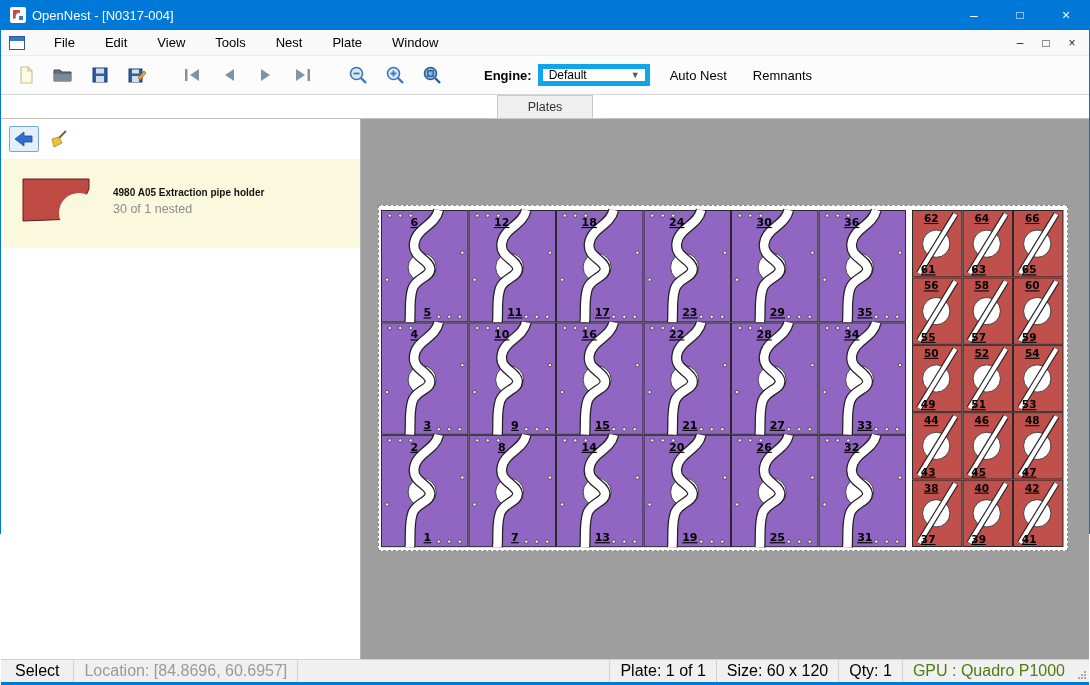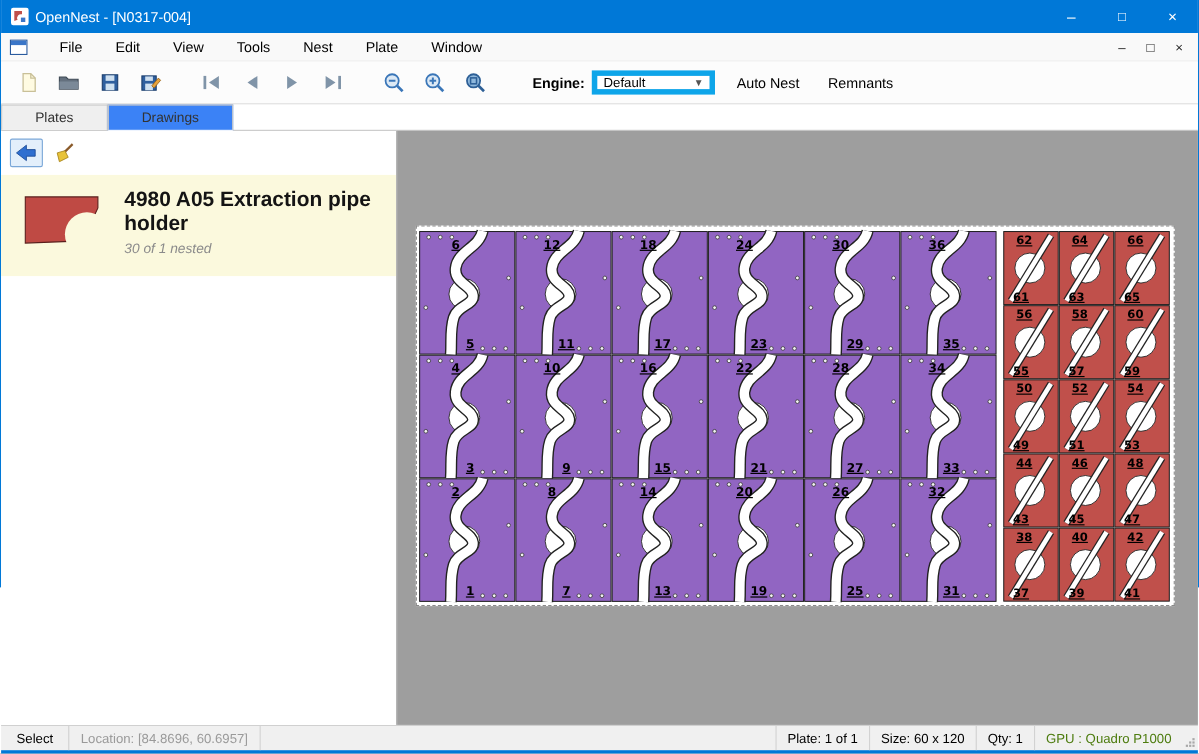--- a/index.html
+++ b/index.html
@@ -38,49 +38,49 @@
   .tool-btn { width:37px; height:31px; display:flex; align-items:center; justify-content:center; border-radius:2px; }
   .tb-gap { width:18px; }
   .engine-label { font-weight:bold; margin:0 6px 0 16px; }
   .combo { width:112px; height:22px; border:5px solid #0ea5e9; background:#fff;
     display:flex; align-items:center; padding-left:6px; position:relative; font-size:12px; }
   .combo .arrow { margin-left:auto; padding:0 5px; color:#555; font-size:9px; }
   .flat-btn { margin-left:14px; padding:4px 6px; cursor:default; }
 
   
   .main { height:564px; display:flex; flex-direction:column; }
-  .tabstrip { height:24px; background:#fff; border-bottom:1px solid #c3c3c3; display:flex; align-items:center; }
+  .tabstrip { height:24px; background:#fff; border-bottom:1px solid #c3c3c3; display:flex; align-items:center;flex-direction:column; }
   .tab { height:23px; line-height:22px; padding:0 30px; border:1px solid #c9c9c9; border-bottom:none;
     background:#efefef; color:#333; margin-bottom:0; font-size:12.5px; }
   .tab.active { background:#3b82f6; height:24px; line-height:23px; margin-bottom:-1px;
     border-bottom:1px solid #fff; }
   .content-row { flex:1; display:flex; min-height:0; }
 
   
   .sidebar { width:360px; background:#fff; border-right:1px solid #b5b5b5; display:flex; flex-direction:column; }
   .side-tools { padding:7px 8px; display:flex; gap:5px; }
   .side-tool { width:30px; height:26px; display:flex; align-items:center; justify-content:center;
     border:1px solid transparent; border-radius:2px; }
   .side-tool.selected { border:1px solid #7aa7d8; background:#e3effb; }
   .drawing-list { background:#fbf9dd; padding:4px 0 10px 0; }
   .drawing-item { display:flex; padding:8px 6px 6px 16px; }
   .thumb { width:86px; flex:0 0 86px; }
   .dinfo { margin-left:10px; }
-  .dtitle { font-weight:bold; font-size:19px; color:#141414; margin-bottom:3px; }
-  .dmeta { color:#8b8b8b; font-size:12.5px; line-height:17px;font-style:italic; }
+  .dtitle { font-weight:bold; font-size:10px; color:#141414; margin-bottom:3px;margin-top:16px; }
+  .dmeta { color:#8b8b8b; font-size:12.5px; line-height:17px; }
 
   
   .canvas { flex:1; position:relative; background:#9e9e9e; overflow:hidden; }
   .plate { position:absolute; left:17px; top:86px; width:690px; height:346px;
     background:#fff; border:1px dashed #8a8a8a; }
   .plate svg { display:block; }
 
   
   .statusbar { height:23px; background:#f0f0f0; border-top:1px solid #d0d0d0;
-    display:flex; align-items:center; font-size:12px; }
+    display:flex; align-items:center; font-size:16px; }
   .sb-cell { padding:0 10px; height:100%; display:flex; align-items:center; white-space:nowrap; }
   .sb-sep { width:1px; height:100%; background:#d2d2d2; }
   .sb-mode { padding:0 14px; }
   .sb-location { color:#9a9a9a; }
   .sb-spacer { flex:1; }
   .sb-gpu { font-weight:normal; }
   .grip { width:14px; height:100%; display:flex; align-items:flex-end; justify-content:flex-end; padding:2px; }
   .bottom-strip { height:3px; background:#0078d7; }
 </style>
 </head>

